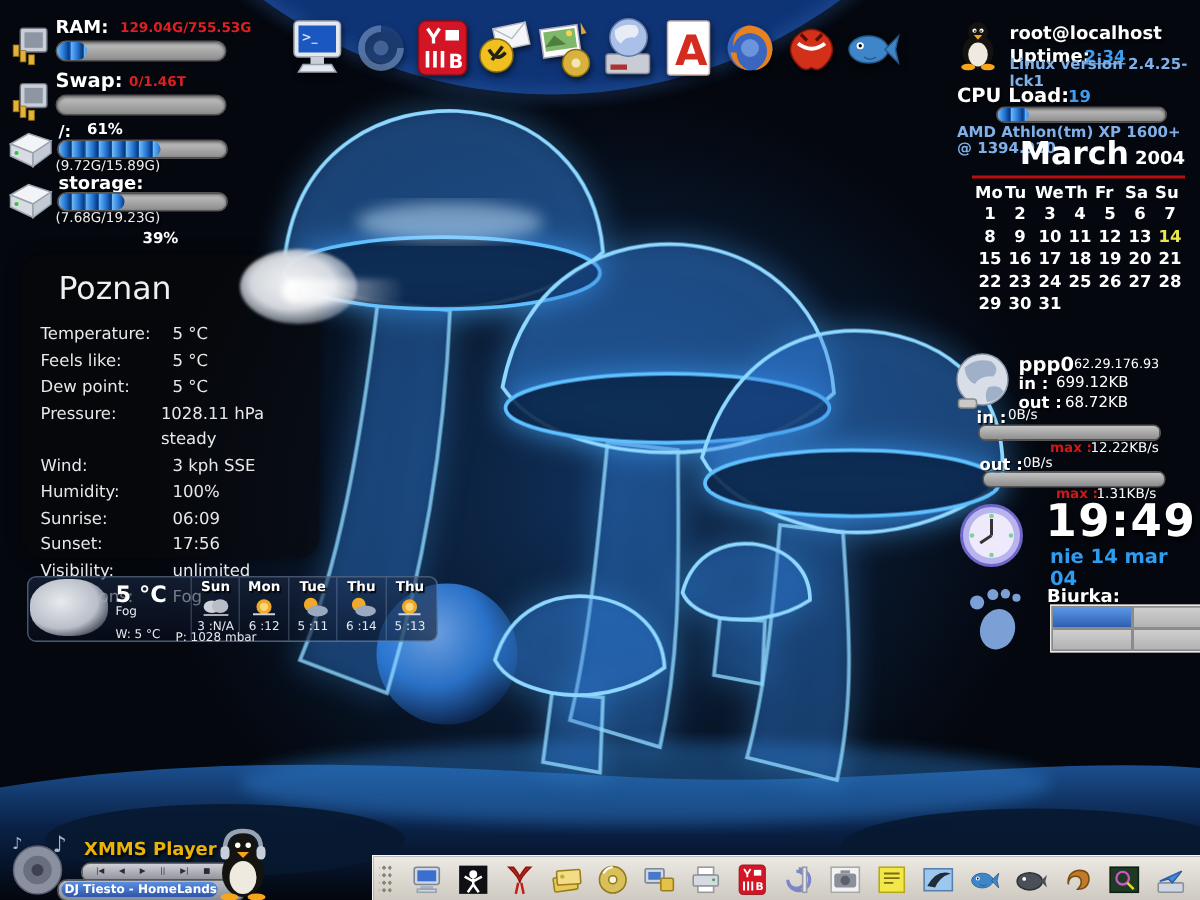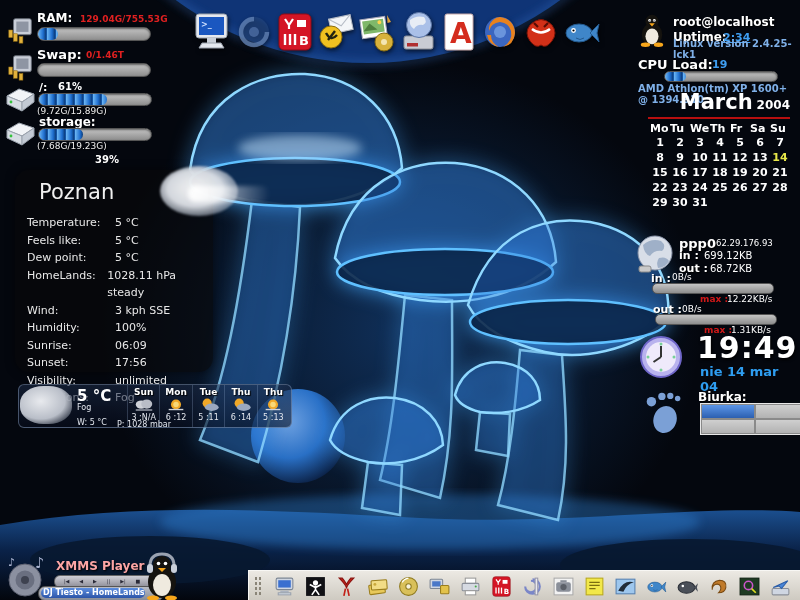--- a/index.html
+++ b/index.html
@@ -80,21 +80,21 @@
   #fc-temp{position:absolute;left:58px;top:2px;font-size:15px;font-weight:bold;color:#fff;}
   .fc-line{position:absolute;left:58px;font-size:8px;color:#e4e8ef;line-height:8px;}
   #forecast-days{position:absolute;left:108px;top:0;right:2px;bottom:0;display:flex;}
   .fc-day{flex:1;position:relative;border-left:1px solid rgba(160,185,220,.25);text-align:center;}
   .fc-day .d-name{font-size:9px;font-weight:bold;color:#fff;margin-top:2px;text-shadow:1px 1px 1px #000;}
   .fc-day .d-icon{height:16px;display:flex;justify-content:center;}
   .fc-day .d-icon svg{width:22px;height:15px;}
   .fc-day .d-range{font-size:8px;color:#e4e8ef;}
 
   
-  #xmms-title{font-weight:bold;font-size:12px;color:#fca5a5;text-shadow:1px 1px 2px #000;}
+  #xmms-title{font-weight:bold;font-size:12px;color:#eab308;text-shadow:1px 1px 2px #000;}
   #xmms-controls{position:absolute;left:54px;top:575px;width:100px;height:11px;border-radius:6px;
     background:linear-gradient(#cfcfd6,#8e8e98);border:1px solid #666;display:flex;align-items:center;
     justify-content:space-around;padding:0 4px;}
   .xc-btn{font-size:5px;color:#2a2a38;line-height:5px;cursor:default;}
   #xmms-trackwrap{position:absolute;left:38px;top:586px;width:124px;height:13px;border-radius:7px;
     background:linear-gradient(#b9bcc4,#888c96);border:1px solid #555;}
   #xmms-track{position:absolute;left:2px;top:1px;width:104px;height:10px;border-radius:5px;
     background:linear-gradient(#5c8ee0,#2c55a8);overflow:hidden;}
   #xmms-track span{display:block;font-size:8px;font-weight:bold;color:#fff;white-space:nowrap;
     line-height:10px;padding-left:2px;}
@@ -433,21 +433,21 @@
         </div>
         <div class="w-row">
           <span class="w-label">Feels like:</span>
           <span>5 °C</span>
         </div>
         <div class="w-row">
           <span class="w-label">Dew point:</span>
           <span>5 °C</span>
         </div>
         <div class="w-row">
-          <span class="w-label">HomeLands:</span>
+          <span class="w-label">Pressure:</span>
           <span>1028.11 hPa steady</span>
         </div>
         <div class="w-row">
           <span class="w-label">Wind:</span>
           <span>3 kph SSE</span>
         </div>
         <div class="w-row">
           <span class="w-label">Humidity:</span>
           <span>100%</span>
         </div>

